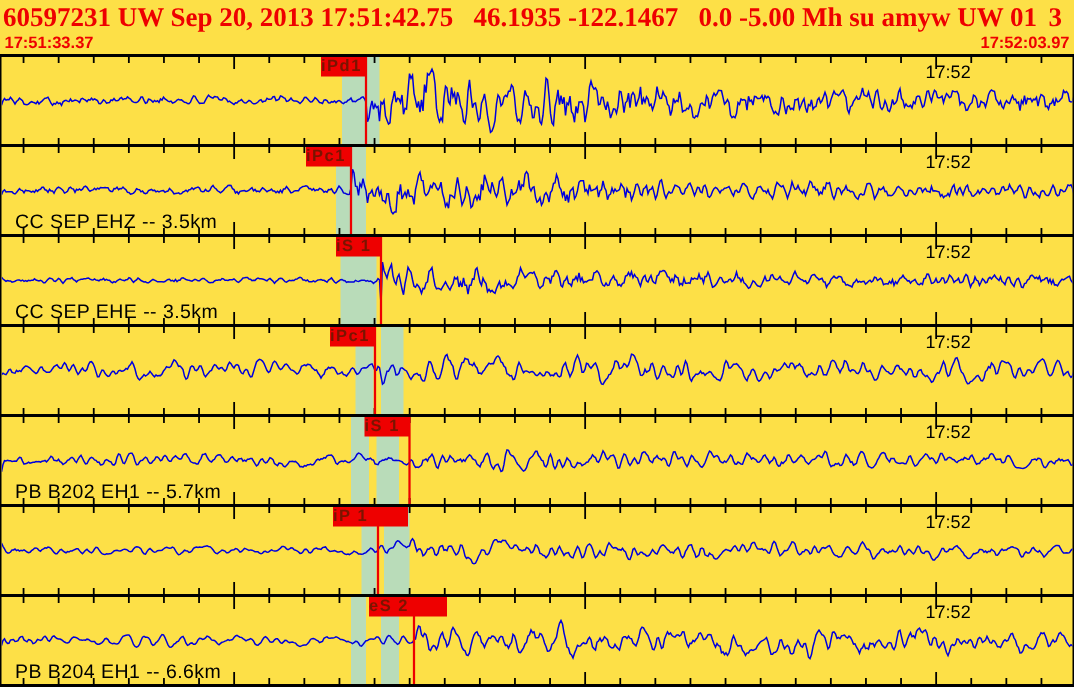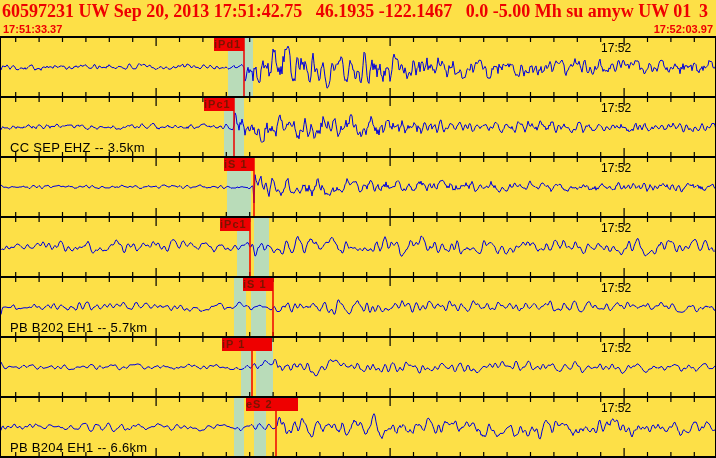--- a/index.html
+++ b/index.html
@@ -37,21 +37,21 @@
     border-right:1px solid var(--ink);
     overflow:hidden;
   }
   .trace-row svg{position:absolute;left:0;top:0;display:block;}
   .pick-flag{
     position:absolute;top:0;height:13px;background:var(--red);
     color:var(--pick-text);font-size:11px;font-weight:bold;line-height:13px;
     text-align:left;letter-spacing:1px;white-space:pre;z-index:3;
   }
   .minute{
-    position:absolute;top:3px;width:46px;text-align:left;
+    position:absolute;top:3px;width:46px;text-align:right;
     font-size:12px;color:var(--ink);z-index:2;
   }
   .trace-label{
     position:absolute;left:9px;bottom:1px;font-size:13px;color:var(--ink);z-index:2;
     letter-spacing:0.3px;
   }
 </style>
 </head>
 <body>
 
@@ -88,20 +88,21 @@
   </div>
       <div class="trace-row">
     <svg width="716" height="58" viewBox="0 0 716 58" preserveAspectRatio="none">
           <rect x="226" y="0" width="24" height="58" fill="#b9dcb9"></rect>
           <path d="M14.7 0V4M14.7 58V54M38.1 0V4M38.1 58V54M61.5 0V4M61.5 58V54M84.9 0V4M84.9 58V54M108.3 0V4M108.3 58V54M131.7 0V4M131.7 58V54M155.1 0V8M155.1 58V50M178.5 0V4M178.5 58V54M201.9 0V4M201.9 58V54M225.3 0V4M225.3 58V54M248.7 0V4M248.7 58V54M272.1 0V4M272.1 58V54M295.5 0V4M295.5 58V54M318.9 0V4M318.9 58V54M342.3 0V4M342.3 58V54M365.7 0V4M365.7 58V54M389.1 0V8M389.1 58V50M412.5 0V4M412.5 58V54M435.9 0V4M435.9 58V54M459.3 0V4M459.3 58V54M482.7 0V4M482.7 58V54M506.1 0V4M506.1 58V54M529.5 0V4M529.5 58V54M552.9 0V4M552.9 58V54M576.3 0V4M576.3 58V54M599.7 0V4M599.7 58V54M623.1 0V8M623.1 58V50M646.5 0V4M646.5 58V54M669.9 0V4M669.9 58V54M693.3 0V4M693.3 58V54" stroke="#000000" stroke-width="1.2" fill="none"></path>
           <polyline points="0,26.8 1,28.0 2,28.7 3,29.5 4,29.0 5,29.3 6,29.3 7,30.1 8,29.9 9,29.5 10,28.9 11,28.6 12,28.7 13,29.2 14,28.7 15,29.6 16,29.0 17,29.6 18,28.9 19,29.1 20,28.9 21,28.9 22,27.9 23,28.7 24,29.0 25,29.3 26,28.9 27,29.4 28,30.5 29,30.5 30,29.4 31,28.2 32,27.4 33,27.6 34,28.1 35,29.4 36,29.6 37,28.7 38,27.6 39,28.2 40,29.7 41,30.9 42,29.7 43,28.4 44,27.9 45,27.8 46,27.8 47,27.0 48,28.4 49,28.9 50,29.9 51,28.9 52,28.6 53,28.2 54,28.2 55,27.9 56,27.9 57,27.5 58,27.3 59,28.1 60,28.5 61,28.7 62,28.0 63,28.7 64,28.8 65,29.2 66,28.3 67,28.5 68,27.6 69,28.8 70,28.3 71,28.9 72,28.8 73,29.9 74,30.5 75,29.7 76,30.2 77,29.2 78,28.6 79,28.0 80,28.6 81,28.9 82,29.1 83,28.5 84,28.3 85,27.1 86,27.6 87,29.0 88,30.2 89,29.3 90,28.6 91,27.3 92,28.1 93,29.0 94,29.5 95,30.0 96,29.8 97,30.5 98,30.5 99,29.7 100,28.9 101,28.3 102,28.7 103,29.3 104,29.9 105,29.9 106,29.9 107,29.9 108,30.0 109,29.7 110,28.9 111,28.3 112,28.2 113,29.3 114,28.9 115,29.7 116,28.4 117,29.8 118,28.8 119,28.8 120,27.4 121,27.2 122,27.8 123,28.3 124,28.7 125,28.8 126,29.2 127,29.4 128,28.8 129,28.2 130,28.6 131,29.2 132,29.2 133,28.3 134,27.7 135,27.7 136,28.5 137,29.2 138,30.2 139,30.5 140,30.3 141,30.3 142,29.3 143,28.9 144,28.9 145,28.5 146,28.8 147,27.7 148,27.9 149,28.8 150,28.8 151,29.0 152,28.5 153,28.5 154,28.5 155,27.9 156,28.8 157,29.8 158,30.3 159,29.4 160,28.5 161,27.3 162,27.2 163,27.0 164,27.0 165,28.0 166,28.1 167,29.1 168,28.8 169,28.9 170,27.9 171,27.4 172,27.8 173,27.8 174,28.0 175,28.3 176,28.8 177,29.2 178,28.2 179,27.6 180,28.6 181,29.5 182,30.8 183,29.6 184,29.0 185,27.8 186,27.5 187,27.6 188,28.7 189,29.8 190,30.1 191,29.4 192,28.9 193,29.1 194,28.8 195,29.0 196,28.1 197,28.0 198,27.3 199,26.9 200,27.2 201,28.6 202,28.6 203,29.3 204,28.6 205,29.8 206,29.8 207,29.8 208,29.3 209,29.9 210,29.3 211,28.6 212,28.5 213,28.3 214,28.8 215,28.9 216,29.5 217,30.2 218,28.7 219,28.1 220,27.3 221,28.7 222,30.0 223,30.7 224,29.9 225,29.2 226,28.5 227,28.3 228,29.0 229,29.2 230,30.3 231,29.9 232,30.0 233,30.0 234,30.0 235,30.0 236,28.9 237,29.4 238,29.7 239,29.2 240,28.8 241,28.8 242,28.8 243,29.4 244,29.0 245,29.7 246,29.4 247,29.9 248,30.9 249,30.0 250,29.4 251,27.8 252,28.6 253,45.0 254,16.7 255,22.3 256,24.8 257,27.3 258,23.2 259,20.6 260,18.2 261,25.9 262,29.7 263,31.4 264,26.8 265,24.9 266,29.7 267,34.7 268,38.5 269,31.2 270,26.2 271,20.2 272,22.1 273,23.6 274,28.5 275,32.8 276,33.5 277,31.6 278,32.8 279,34.6 280,37.6 281,34.3 282,34.5 283,30.6 284,29.9 285,22.9 286,22.0 287,20.4 288,27.1 289,32.3 290,34.6 291,34.2 292,34.5 293,35.3 294,33.4 295,31.8 296,29.9 297,31.9 298,33.7 299,35.3 300,32.9 301,31.2 302,26.9 303,28.1 304,26.9 305,33.3 306,30.3 307,33.3 308,27.3 309,32.2 310,32.2 311,38.0 312,32.2 313,32.2 314,28.0 315,28.2 316,21.7 317,20.6 318,25.5 319,30.1 320,32.2 321,27.4 322,29.7 323,31.0 324,36.5 325,34.9 326,36.5 327,35.6 328,36.8 329,37.5 330,34.3 331,31.9 332,29.7 333,33.8 334,32.4 335,32.9 336,29.3 337,32.2 338,31.3 339,32.0 340,32.9 341,34.3 342,32.5 343,30.9 344,26.7 345,25.2 346,20.6 347,23.1 348,25.0 349,27.1 350,26.1 351,24.8 352,24.0 353,23.7 354,24.2 355,23.3 356,25.8 357,28.1 358,32.7 359,34.2 360,33.0 361,32.4 362,27.6 363,26.8 364,27.7 365,27.7 366,31.1 367,26.2 368,26.1 369,22.8 370,22.5 371,24.2 372,26.9 373,32.4 374,33.3 375,29.4 376,28.6 377,26.5 378,31.0 379,31.3 380,32.7 381,28.3 382,28.4 383,26.4 384,28.9 385,23.9 386,29.2 387,27.2 388,30.5 389,29.7 390,29.9 391,29.1 392,28.7 393,28.6 394,28.5 395,23.9 396,23.6 397,22.6 398,23.7 399,26.0 400,30.2 401,32.2 402,32.7 403,30.7 404,32.3 405,32.1 406,29.0 407,27.6 408,25.8 409,28.4 410,28.8 411,32.3 412,31.7 413,32.8 414,30.9 415,30.6 416,26.0 417,25.7 418,23.7 419,25.9 420,23.2 421,27.1 422,25.0 423,26.7 424,27.3 425,30.3 426,32.8 427,28.9 428,26.6 429,25.6 430,29.2 431,30.0 432,27.5 433,25.6 434,29.2 435,30.5 436,31.0 437,26.0 438,25.3 439,22.9 440,23.0 441,22.3 442,22.5 443,23.9 444,26.4 445,26.9 446,29.9 447,27.9 448,29.9 449,25.5 450,26.7 451,27.2 452,32.1 453,30.9 454,32.1 455,27.6 456,30.8 457,30.9 458,30.5 459,30.9 460,27.4 461,28.2 462,27.4 463,27.9 464,28.1 465,24.7 466,27.9 467,27.5 468,30.6 469,26.3 470,26.3 471,23.4 472,26.0 473,30.0 474,33.5 475,33.0 476,32.1 477,30.7 478,28.6 479,26.9 480,27.2 481,29.5 482,30.5 483,29.9 484,29.9 485,28.4 486,28.1 487,29.8 488,28.9 489,26.9 490,23.4 491,27.2 492,27.3 493,29.7 494,27.5 495,30.6 496,31.3 497,32.7 498,34.2 499,33.6 500,31.5 501,29.3 502,29.9 503,31.3 504,32.5 505,32.8 506,33.2 507,31.2 508,28.8 509,26.3 510,29.1 511,29.1 512,28.8 513,25.6 514,25.1 515,27.4 516,28.2 517,28.5 518,27.7 519,26.3 520,28.4 521,29.0 522,30.0 523,30.1 524,30.0 525,31.6 526,30.2 527,27.6 528,24.9 529,22.9 530,25.2 531,27.0 532,27.6 533,28.4 534,28.6 535,29.6 536,29.2 537,31.1 538,30.3 539,28.1 540,25.8 541,25.1 542,25.0 543,26.5 544,27.4 545,28.5 546,28.0 547,27.5 548,29.9 549,30.0 550,33.5 551,31.6 552,30.7 553,28.2 554,27.2 555,26.1 556,27.2 557,27.4 558,26.4 559,26.4 560,26.9 561,29.9 562,30.1 563,32.1 564,31.7 565,32.4 566,32.6 567,33.4 568,30.7 569,29.9 570,28.3 571,30.1 572,29.5 573,30.1 574,29.7 575,29.5 576,31.4 577,30.6 578,29.5 579,28.8 580,30.0 581,29.2 582,26.8 583,27.1 584,29.0 585,28.3 586,27.5 587,28.7 588,31.8 589,31.3 590,31.1 591,31.4 592,29.6 593,30.9 594,28.4 595,32.2 596,29.8 597,31.1 598,29.2 599,27.6 600,27.1 601,25.5 602,27.3 603,28.0 604,29.3 605,29.1 606,30.8 607,29.5 608,29.1 609,28.3 610,30.3 611,31.5 612,31.8 613,30.8 614,31.6 615,27.7 616,27.5 617,24.7 618,24.8 619,27.6 620,30.9 621,30.7 622,29.8 623,27.6 624,30.3 625,30.2 626,29.1 627,27.2 628,27.4 629,30.6 630,30.1 631,28.2 632,25.4 633,26.3 634,27.7 635,30.3 636,29.3 637,28.7 638,27.5 639,30.5 640,30.3 641,29.7 642,26.6 643,25.0 644,26.0 645,29.8 646,33.4 647,31.1 648,30.3 649,26.6 650,28.8 651,29.3 652,32.2 653,30.2 654,27.8 655,28.8 656,30.5 657,30.2 658,27.7 659,26.9 660,28.0 661,26.6 662,25.4 663,27.0 664,28.0 665,29.0 666,26.6 667,29.7 668,30.3 669,31.7 670,28.4 671,26.9 672,27.0 673,30.2 674,31.6 675,32.9 676,29.8 677,28.1 678,27.5 679,30.1 680,33.5 681,33.8 682,31.1 683,30.8 684,28.7 685,28.1 686,25.9 687,25.4 688,26.3 689,27.6 690,26.8 691,28.0 692,26.3 693,29.7 694,28.6 695,28.5 696,27.5 697,27.1 698,30.3 699,28.2 700,31.1 701,28.8 702,31.9 703,31.8 704,32.6 705,30.7 706,29.3 707,28.1 708,28.6 709,27.9 710,27.3 711,26.6 712,26.2 713,29.0 714,30.4 715,31.4" fill="none" stroke="#0000dd" stroke-width="1"></polyline>
           <line x1="253" y1="0" x2="253" y2="58" stroke="#ee0000" stroke-width="1.5"></line>
         </svg>
     <div class="minute" style="left: 600.107px;">17:52</div>
     <div class="pick-flag" style="left: 223px; width: 30px;">iS 1</div>
+    <div class="trace-label">CC SEP EHE -- 3.5km</div>
   </div>
       <div class="trace-row">
     <svg width="716" height="58" viewBox="0 0 716 58" preserveAspectRatio="none">
           <rect x="236" y="0" width="12" height="58" fill="#b9dcb9"></rect>
           <rect x="253" y="0" width="15" height="58" fill="#b9dcb9"></rect>
           <path d="M14.7 0V4M14.7 58V54M38.1 0V4M38.1 58V54M61.5 0V4M61.5 58V54M84.9 0V4M84.9 58V54M108.3 0V4M108.3 58V54M131.7 0V4M131.7 58V54M155.1 0V8M155.1 58V50M178.5 0V4M178.5 58V54M201.9 0V4M201.9 58V54M225.3 0V4M225.3 58V54M248.7 0V4M248.7 58V54M272.1 0V4M272.1 58V54M295.5 0V4M295.5 58V54M318.9 0V4M318.9 58V54M342.3 0V4M342.3 58V54M365.7 0V4M365.7 58V54M389.1 0V8M389.1 58V50M412.5 0V4M412.5 58V54M435.9 0V4M435.9 58V54M459.3 0V4M459.3 58V54M482.7 0V4M482.7 58V54M506.1 0V4M506.1 58V54M529.5 0V4M529.5 58V54M552.9 0V4M552.9 58V54M576.3 0V4M576.3 58V54M599.7 0V4M599.7 58V54M623.1 0V8M623.1 58V50M646.5 0V4M646.5 58V54M669.9 0V4M669.9 58V54M693.3 0V4M693.3 58V54" stroke="#000000" stroke-width="1.2" fill="none"></path>
           <polyline points="0,31.8 1,30.8 2,31.4 3,31.7 4,30.3 5,28.4 6,28.2 7,30.2 8,30.6 9,30.8 10,28.9 11,29.7 12,29.1 13,29.7 14,27.9 15,26.9 16,26.0 17,26.1 18,26.7 19,27.4 20,28.5 21,29.4 22,30.2 23,31.0 24,30.3 25,28.3 26,26.8 27,26.7 28,28.8 29,29.4 30,30.2 31,30.2 32,30.2 33,29.3 34,27.8 35,26.4 36,25.7 37,25.2 38,26.6 39,27.5 40,27.5 41,25.4 42,23.8 43,25.0 44,27.6 45,29.3 46,28.1 47,26.0 48,25.1 49,27.1 50,29.6 51,31.6 52,30.3 53,28.7 54,27.4 55,28.9 56,29.4 57,28.2 58,25.1 59,23.3 60,23.1 61,24.3 62,26.6 63,29.9 64,33.1 65,33.1 66,30.8 67,28.7 68,29.0 69,30.9 70,32.1 71,32.9 72,32.6 73,30.7 74,29.5 75,29.6 76,31.2 77,30.9 78,29.2 79,28.9 80,29.5 81,29.4 82,28.8 83,27.6 84,28.2 85,26.1 86,25.1 87,23.2 88,25.1 89,28.0 90,32.0 91,34.2 92,35.3 93,34.1 94,33.1 95,31.7 96,32.7 97,32.0 98,31.1 99,29.6 100,30.9 101,32.1 102,33.2 103,32.0 104,32.6 105,32.3 106,32.4 107,31.3 108,29.3 109,28.1 110,26.5 111,26.9 112,27.0 113,26.2 114,23.9 115,21.9 116,22.5 117,24.1 118,26.2 119,26.0 120,27.0 121,28.4 122,32.7 123,34.7 124,34.0 125,30.5 126,26.8 127,25.9 128,26.5 129,28.8 130,29.1 131,28.1 132,26.0 133,26.0 134,28.4 135,31.8 136,33.1 137,31.8 138,30.7 139,29.4 140,28.9 141,26.6 142,25.1 143,25.5 144,27.1 145,28.0 146,27.2 147,27.0 148,28.4 149,29.4 150,28.3 151,25.2 152,23.5 153,24.4 154,26.2 155,27.3 156,25.6 157,25.1 158,25.7 159,29.0 160,30.7 161,31.2 162,29.1 163,28.3 164,28.8 165,31.6 166,33.2 167,33.0 168,29.8 169,26.5 170,23.3 171,22.3 172,21.6 173,21.9 174,22.7 175,24.3 176,26.7 177,29.0 178,30.3 179,29.5 180,26.6 181,23.9 182,22.8 183,23.5 184,25.4 185,27.3 186,28.4 187,27.8 188,26.3 189,25.0 190,24.7 191,25.8 192,27.4 193,28.6 194,28.8 195,29.4 196,30.3 197,31.4 198,30.7 199,29.0 200,26.2 201,25.7 202,25.2 203,25.8 204,24.9 205,25.0 206,25.4 207,27.1 208,28.0 209,28.9 210,28.6 211,30.7 212,32.0 213,34.1 214,32.3 215,31.5 216,28.5 217,28.2 218,26.8 219,27.5 220,26.9 221,27.0 222,27.5 223,29.4 224,31.3 225,31.1 226,30.8 227,29.9 228,31.7 229,31.9 230,32.7 231,31.3 232,30.1 233,28.1 234,27.3 235,28.0 236,30.0 237,31.5 238,31.1 239,29.8 240,27.8 241,27.3 242,27.2 243,27.3 244,26.7 245,25.5 246,24.9 247,24.6 248,26.7 249,29.0 250,28.9 251,26.3 252,27.1 253,32.9 254,38.1 255,37.3 256,33.1 257,29.5 258,29.5 259,27.6 260,25.8 261,25.5 262,27.7 263,31.9 264,31.8 265,30.7 266,27.5 267,27.2 268,27.9 269,28.8 270,29.3 271,31.2 272,33.5 273,34.9 274,33.2 275,31.8 276,31.3 277,30.9 278,32.1 279,31.9 280,34.9 281,36.0 282,35.9 283,32.3 284,26.8 285,23.1 286,23.3 287,25.7 288,29.8 289,31.3 290,34.3 291,34.6 292,34.2 293,31.0 294,27.0 295,21.8 296,19.2 297,18.4 298,21.9 299,22.4 300,24.7 301,26.2 302,31.8 303,34.7 304,34.6 305,29.9 306,26.8 307,23.7 308,23.5 309,20.9 310,21.4 311,21.6 312,24.8 313,25.0 314,25.7 315,23.9 316,26.2 317,27.3 318,30.8 319,30.7 320,31.3 321,29.7 322,28.6 323,26.8 324,25.5 325,24.1 326,24.6 327,24.3 328,24.4 329,21.7 330,20.0 331,19.3 332,20.4 333,23.3 334,23.9 335,26.2 336,27.0 337,31.2 338,31.6 339,32.6 340,32.4 341,35.0 342,34.7 343,31.4 344,26.3 345,23.6 346,25.5 347,28.3 348,30.4 349,29.4 350,29.3 351,29.7 352,30.4 353,29.8 354,29.7 355,30.5 356,31.9 357,32.4 358,31.7 359,30.4 360,31.6 361,32.6 362,32.3 363,30.0 364,30.0 365,30.7 366,32.5 367,32.1 368,32.5 369,31.0 370,30.8 371,32.7 372,33.3 373,32.5 374,27.1 375,25.1 376,23.8 377,27.7 378,30.1 379,33.2 380,31.1 381,28.8 382,23.8 383,21.0 384,18.7 385,21.1 386,24.6 387,30.1 388,30.1 389,28.3 390,24.2 391,24.6 392,26.4 393,27.5 394,26.2 395,24.8 396,24.0 397,26.4 398,29.7 399,35.6 400,37.9 401,38.2 402,36.5 403,35.0 404,34.1 405,31.7 406,31.4 407,29.1 408,27.2 409,22.8 410,22.7 411,23.8 412,27.7 413,27.4 414,26.5 415,24.4 416,25.0 417,26.6 418,25.2 419,22.1 420,18.1 421,18.5 422,19.5 423,22.0 424,24.1 425,28.1 426,32.1 427,32.3 428,31.4 429,28.2 430,30.1 431,29.5 432,28.9 433,24.8 434,24.2 435,27.3 436,32.2 437,34.7 438,33.8 439,31.4 440,27.8 441,25.9 442,26.6 443,29.7 444,31.8 445,31.5 446,32.1 447,33.3 448,33.5 449,31.2 450,26.6 451,25.8 452,28.2 453,31.8 454,30.8 455,26.2 456,22.7 457,24.5 458,29.8 459,34.5 460,36.1 461,33.8 462,32.7 463,31.4 464,31.6 465,30.9 466,29.4 467,31.0 468,30.6 469,32.2 470,31.1 471,30.6 472,29.8 473,30.1 474,31.7 475,33.1 476,33.7 477,34.9 478,35.2 479,35.8 480,33.9 481,30.6 482,24.9 483,22.5 484,23.9 485,27.3 486,27.3 487,26.2 488,24.8 489,24.9 490,24.4 491,25.4 492,26.8 493,27.8 494,29.3 495,32.7 496,34.6 497,35.8 498,32.8 499,31.6 500,28.8 501,28.1 502,29.3 503,32.2 504,35.1 505,36.2 506,35.4 507,33.6 508,31.4 509,30.1 510,30.6 511,32.0 512,34.4 513,33.3 514,30.8 515,28.1 516,28.2 517,29.4 518,28.8 519,28.4 520,27.1 521,25.8 522,24.0 523,25.1 524,26.8 525,27.1 526,24.2 527,24.0 528,25.0 529,27.7 530,25.9 531,25.7 532,24.5 533,26.1 534,26.8 535,30.1 536,31.9 537,33.3 538,31.6 539,31.6 540,30.5 541,31.3 542,32.0 543,31.8 544,29.6 545,25.9 546,26.1 547,28.5 548,31.8 549,31.9 550,32.0 551,29.3 552,27.0 553,23.2 554,22.2 555,22.6 556,23.9 557,26.9 558,28.2 559,30.4 560,28.2 561,26.8 562,22.5 563,22.9 564,24.8 565,28.7 566,29.6 567,28.5 568,28.6 569,29.3 570,30.8 571,31.1 572,29.9 573,27.1 574,23.9 575,24.4 576,27.6 577,29.7 578,29.6 579,28.9 580,30.8 581,33.2 582,35.4 583,35.4 584,34.3 585,31.0 586,27.8 587,25.8 588,27.0 589,28.4 590,29.6 591,29.8 592,30.9 593,31.5 594,30.9 595,29.2 596,26.5 597,25.6 598,25.8 599,28.0 600,28.0 601,29.3 602,30.4 603,31.9 604,30.5 605,28.0 606,27.9 607,29.3 608,32.9 609,33.3 610,33.0 611,29.7 612,28.8 613,28.5 614,31.1 615,32.0 616,33.0 617,32.3 618,33.6 619,34.9 620,36.8 621,36.3 622,34.1 623,31.7 624,30.5 625,30.9 626,28.7 627,25.6 628,23.0 629,25.2 630,30.2 631,32.9 632,32.1 633,28.3 634,25.7 635,23.4 636,20.9 637,20.5 638,23.1 639,27.5 640,30.1 641,30.9 642,33.2 643,36.0 644,37.8 645,37.7 646,36.4 647,36.1 648,35.0 649,34.0 650,32.8 651,32.3 652,33.8 653,35.7 654,35.9 655,34.2 656,29.7 657,28.8 658,26.5 659,27.3 660,24.0 661,25.1 662,27.0 663,31.2 664,30.9 665,27.6 666,23.9 667,22.6 668,22.9 669,23.5 670,23.9 671,23.6 672,24.6 673,26.2 674,30.5 675,33.2 676,33.9 677,30.8 678,27.9 679,27.4 680,29.8 681,32.4 682,32.6 683,31.1 684,28.7 685,28.5 686,29.1 687,30.6 688,30.1 689,27.6 690,25.5 691,23.7 692,22.9 693,22.0 694,21.3 695,22.1 696,24.6 697,28.3 698,31.6 699,32.5 700,32.0 701,30.0 702,26.7 703,24.0 704,22.3 705,22.8 706,25.3 707,28.7 708,32.1 709,31.3 710,30.3 711,29.7 712,32.3 713,33.6 714,32.6 715,29.0" fill="none" stroke="#0000dd" stroke-width="1"></polyline>
           <line x1="249" y1="0" x2="249" y2="58" stroke="#ee0000" stroke-width="1.5"></line>
         </svg>
     <div class="minute" style="left: 600.107px;">17:52</div>

